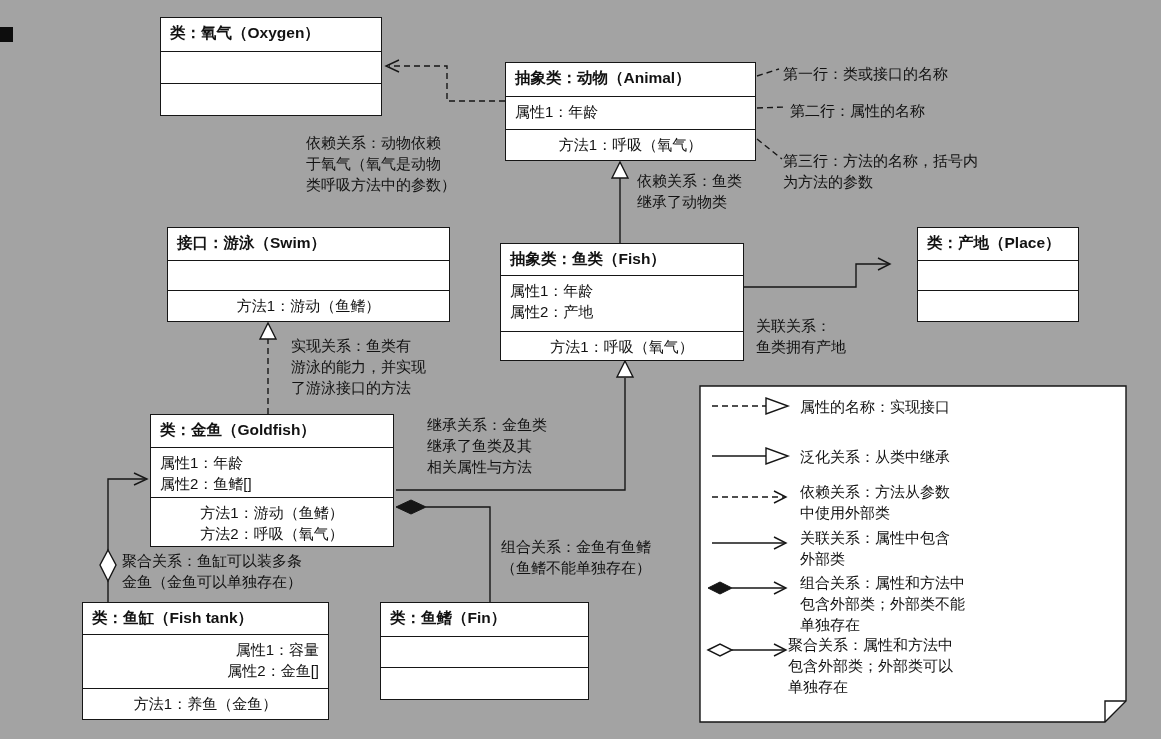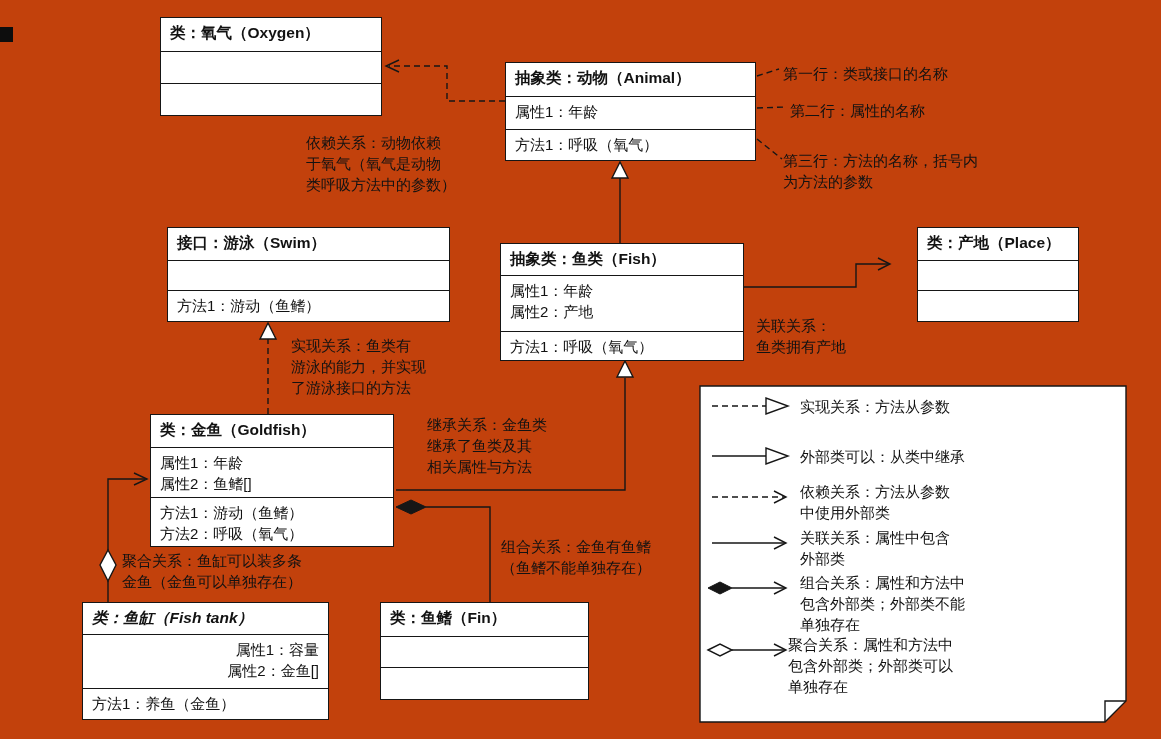--- a/index.html
+++ b/index.html
@@ -1,23 +1,23 @@
 <!DOCTYPE html>
 <html><head>
 <meta charset="utf-8">
 <style>
   html,body{margin:0;padding:0;background:#ffffff;}
-  .stage{position:relative;width:1161px;height:739px;background:#c2410c;overflow:hidden;
+  .stage{position:relative;width:1161px;height:739px;background:#a3a3a3;overflow:hidden;
          font-family:"Liberation Sans","DejaVu Sans",sans-serif;color:#121212;}
   svg.layer{position:absolute;left:0;top:0;}
   .cls{position:absolute;background:#ffffff;border:1.6px solid #161616;box-sizing:border-box;
        display:flex;flex-direction:column;}
   .cls .row{box-sizing:border-box;padding:4px 9px 0;font-size:15px;line-height:21px;flex:0 0 auto;}
   .cls .row + .row{border-top:1.4px solid #161616;}
-  .cls .row.last{flex:1 1 auto;}
+  .cls .row.last{flex:1 1 auto;text-align:center;}
   .cls .title{font-weight:bold;font-size:15.5px;white-space:nowrap;}
   .cls .line{white-space:nowrap;}
   .ann{position:absolute;font-size:15px;line-height:21px;white-space:pre-line;}
   .artifact{position:absolute;background:#0d0d0d;}
   .stroke{stroke:#161616;stroke-width:1.4;fill:none;}
   .dash{stroke-dasharray:6,4;}
   .hollow{fill:#ffffff;stroke:#161616;stroke-width:1.4;}
   .solidfill{fill:#161616;stroke:#161616;stroke-width:1;}
 </style>
 </head>
@@ -144,56 +144,58 @@
       <div class="line">属性1：年龄</div>
       <div class="line">属性2：鱼鳍[]</div>
     </div>
     <div class="row last">
       <div class="line">方法1：游动（鱼鳍）</div>
       <div class="line">方法2：呼吸（氧气）</div>
     </div>
   </div>
 
   <div class="cls" style="left:82px;top:602px;width:247px;height:118px;">
-    <div class="row title" style="height:31px;font-style:italic;">类：鱼缸（Fish tank）</div>
+    <div class="row title" style="height:31px;">类：鱼缸（Fish tank）</div>
     <div class="row" style="height:54px;text-align:right;">
       <div class="line">属性1：容量</div>
       <div class="line">属性2：金鱼[]</div>
     </div>
     <div class="row last">方法1：养鱼（金鱼）</div>
   </div>
 
   <div class="cls" style="left:380px;top:602px;width:209px;height:98px;">
     <div class="row title" style="height:33px;">类：鱼鳍（Fin）</div>
     <div class="row" style="height:31px;"></div>
     <div class="row last"></div>
   </div>
 
   <div class="ann" style="left:783px;top:63px;">第一行：类或接口的名称</div>
   <div class="ann" style="left:790px;top:100px;">第二行：属性的名称</div>
   <div class="ann" style="left:783px;top:150px;">第三行：方法的名称，括号内
 为方法的参数</div>
   <div class="ann" style="left:306px;top:132px;">依赖关系：动物依赖
 于氧气（氧气是动物
 类呼吸方法中的参数）</div>
+  <div class="ann" style="left:637px;top:170px;">依赖关系：鱼类
+继承了动物类</div>
   <div class="ann" style="left:291px;top:335px;">实现关系：鱼类有
 游泳的能力，并实现
 了游泳接口的方法</div>
   <div class="ann" style="left:427px;top:414px;">继承关系：金鱼类
 继承了鱼类及其
 相关属性与方法</div>
   <div class="ann" style="left:756px;top:315px;">关联关系：
 鱼类拥有产地</div>
   <div class="ann" style="left:501px;top:536px;">组合关系：金鱼有鱼鳍
 （鱼鳍不能单独存在）</div>
   <div class="ann" style="left:122px;top:550px;">聚合关系：鱼缸可以装多条
 金鱼（金鱼可以单独存在）</div>
 
-  <div class="ann" style="left:800px;top:396px;">实现关系：方法从参数</div>
-  <div class="ann" style="left:800px;top:446px;">外部类可以：从类中继承</div>
+  <div class="ann" style="left:800px;top:396px;">属性的名称：实现接口</div>
+  <div class="ann" style="left:800px;top:446px;">泛化关系：从类中继承</div>
   <div class="ann" style="left:800px;top:481px;">依赖关系：方法从参数
 中使用外部类</div>
   <div class="ann" style="left:800px;top:527px;">关联关系：属性中包含
 外部类</div>
   <div class="ann" style="left:800px;top:572px;">组合关系：属性和方法中
 包含外部类；外部类不能
 单独存在</div>
   <div class="ann" style="left:788px;top:634px;">聚合关系：属性和方法中
 包含外部类；外部类可以
 单独存在</div>

